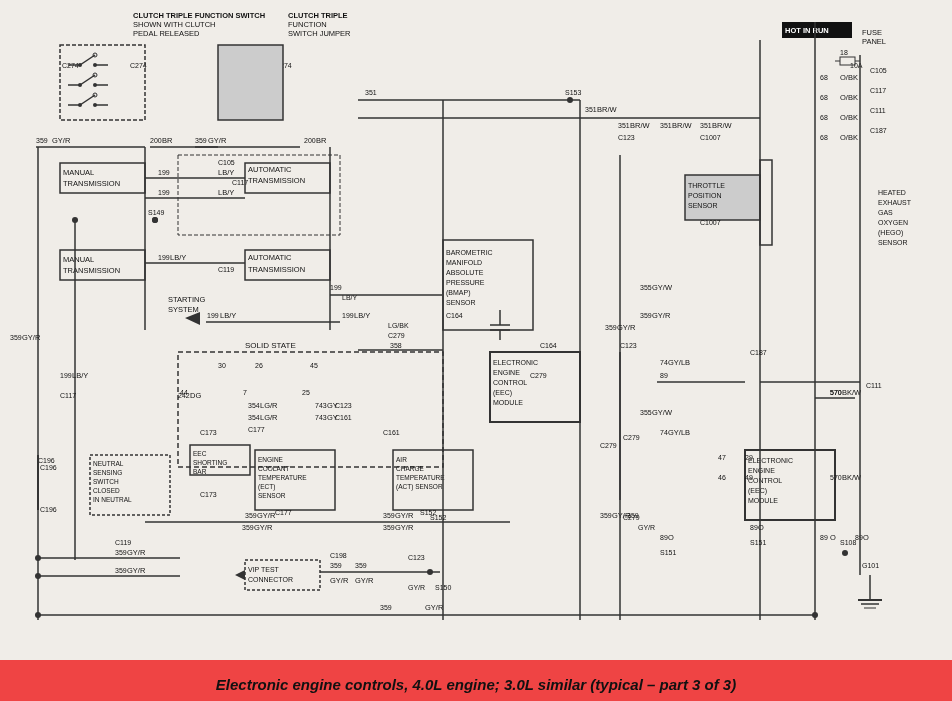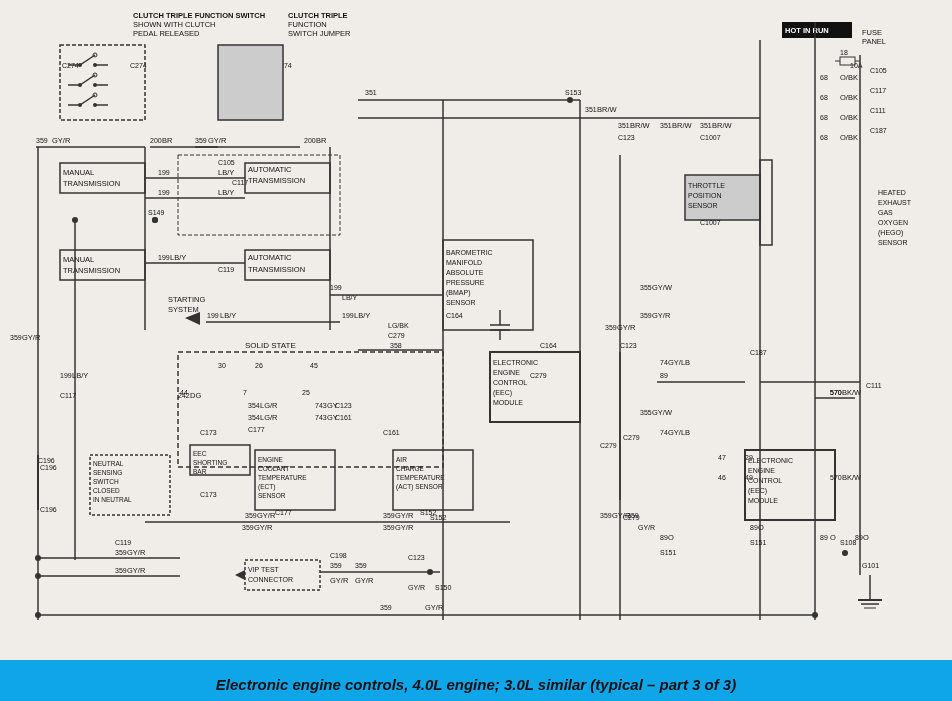--- a/index.html
+++ b/index.html
@@ -8,21 +8,21 @@
       height: 701px;
       background: #f0ede8;
       font-family: Arial, sans-serif;
       overflow: hidden;
       position: relative;
     }
     .diagram-container {
       width: 952px;
       height: 701px;
       position: relative;
-      background: #0ea5e9;
+      background: #ef4444;
     }
     .diagram-svg {
       position: absolute;
       top: 0;
       left: 0;
       width: 952px;
       height: 660px;
     }
     .caption {
       position: absolute;

